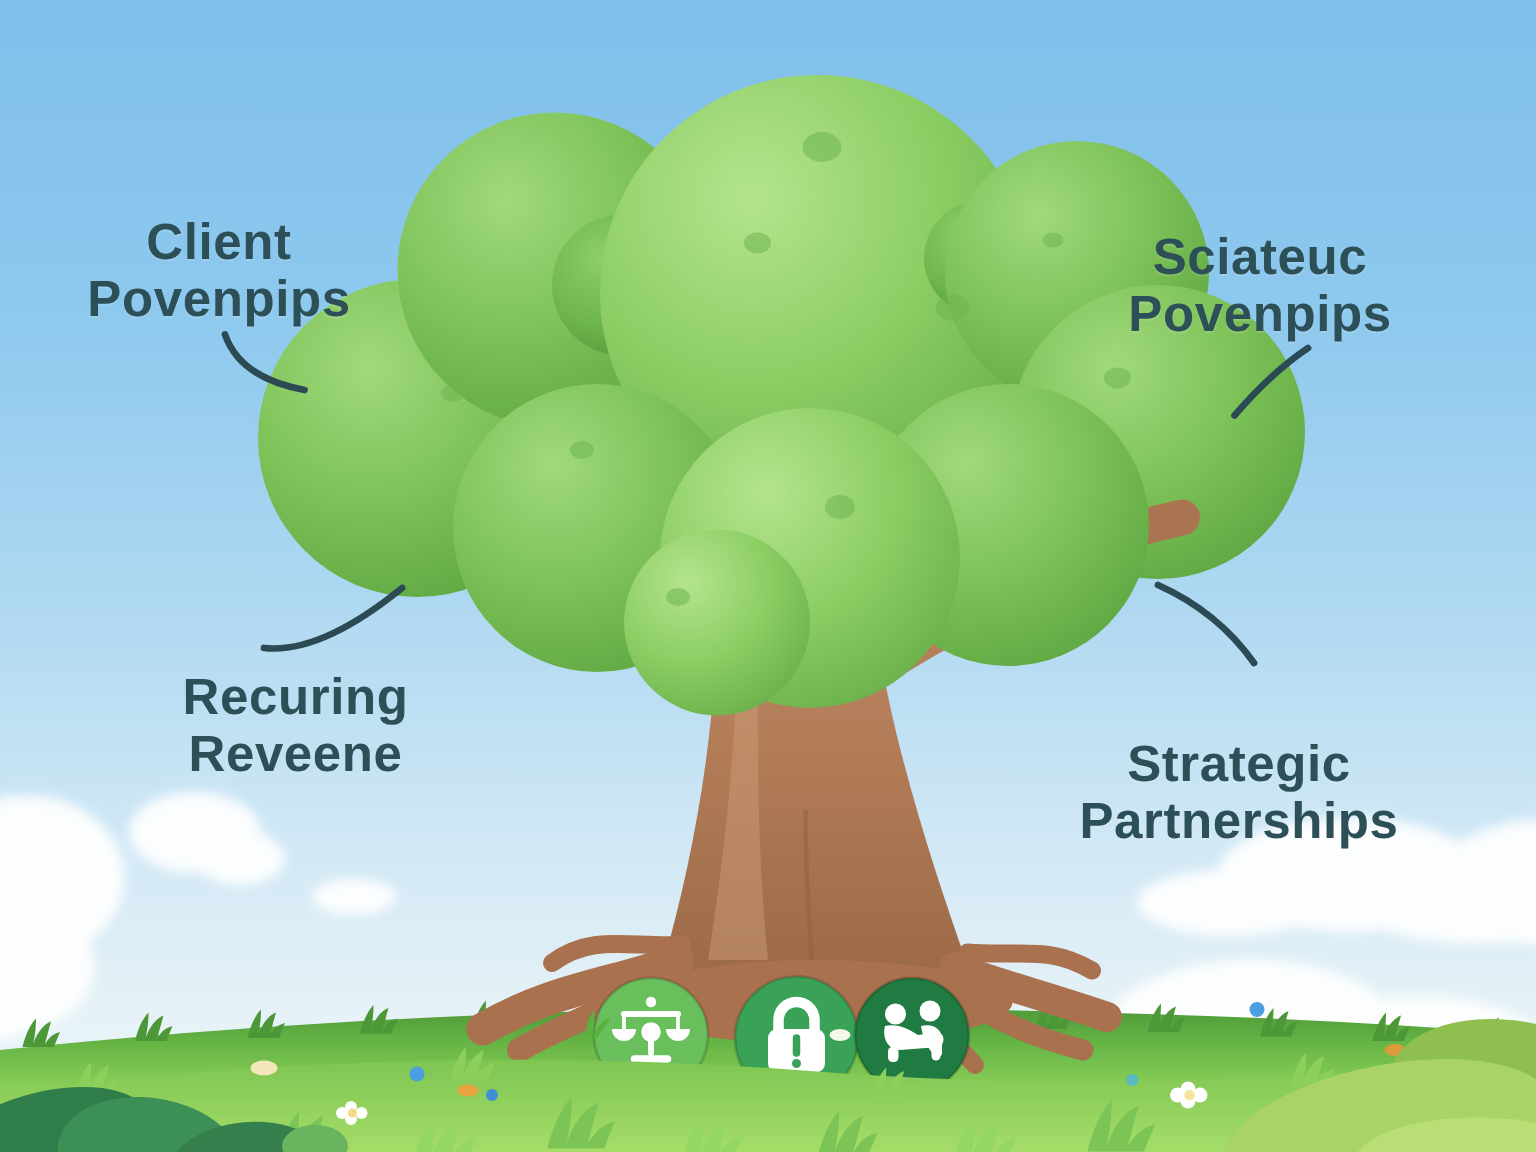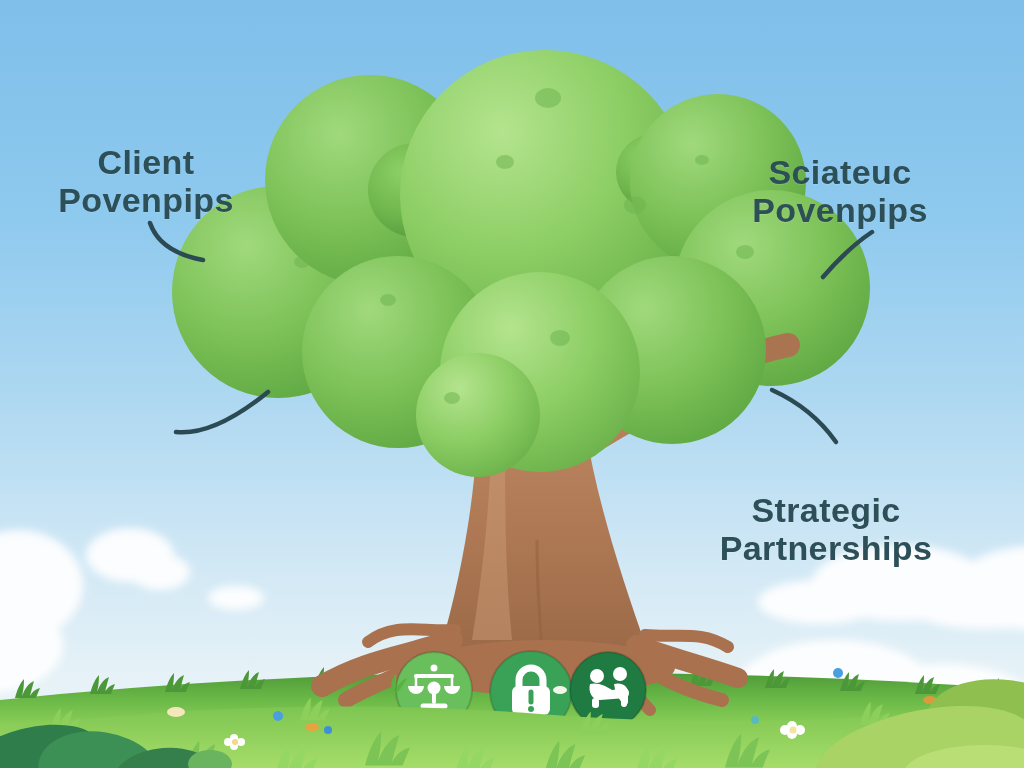--- a/index.html
+++ b/index.html
@@ -264,16 +264,18 @@
     <path d="M872,232 Q848,248 823,277" stroke="#2c4a54"></path>
     <path d="M176,432 Q214,436 268,392" stroke="#2c4a54"></path>
     <path d="M772,390 Q812,408 836,442" stroke="#2c4a54"></path>
   </g>
 </svg>
 
   <div class="label label-tl">Client
 Povenpips</div>
   <div class="label label-tr">Sciateuc
 Povenpips</div>
+  <div class="label label-bl">Recuring
+Reveene</div>
   <div class="label label-br">Strategic
 Partnerships</div>
 
 </div>
 
 </body></html>

